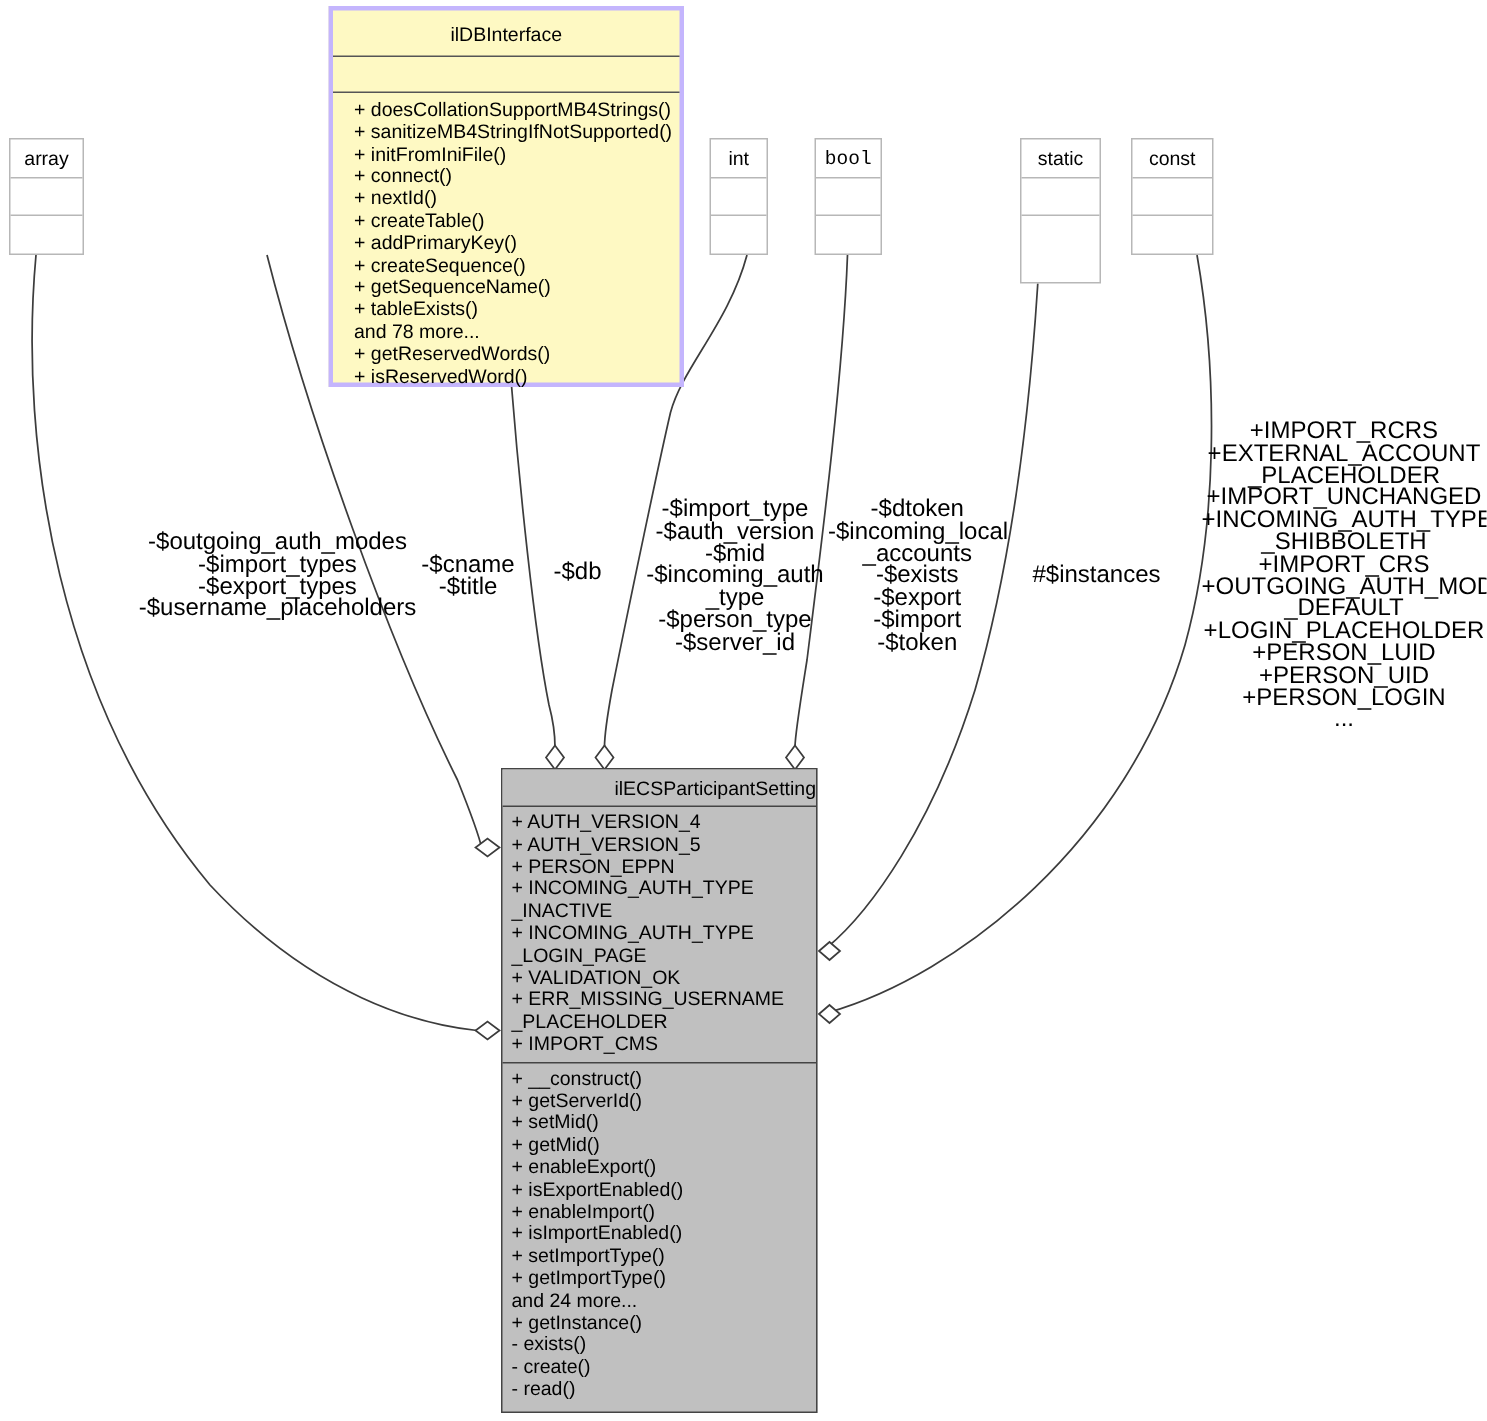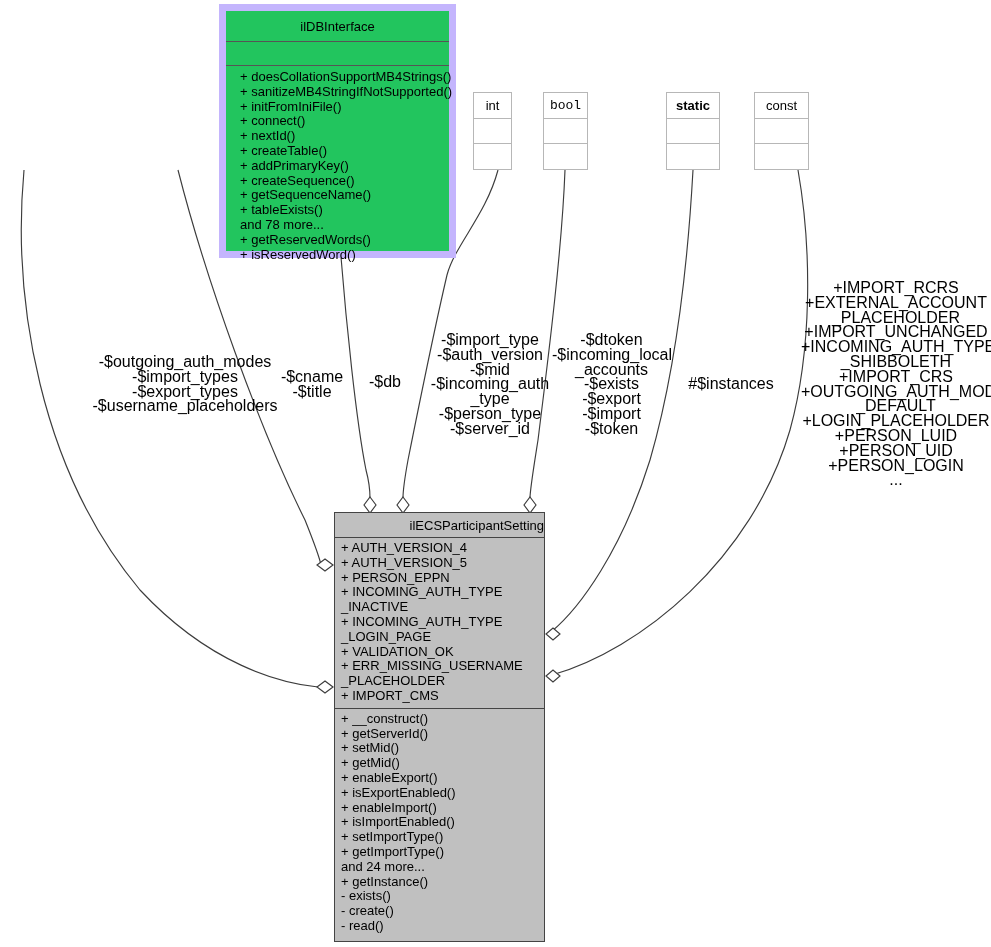--- a/index.html
+++ b/index.html
@@ -50,22 +50,22 @@
     border-bottom: 1px solid #b7b7b7;
   }
   .type-box .tb-ops {
     box-sizing: border-box;
     height: 25px;
   }
   
   .iface-box {
     position: absolute;
     box-sizing: border-box;
-    border: 7px solid #c4b5fd;
-    background: #22c55e;
+    border: 3px solid #c4b5fd;
+    background: #fef9c3;
     font-size: 13px;
     color: #000000;
   }
   .iface-box .if-title {
     box-sizing: border-box;
     height: 31px;
     line-height: 31px;
     text-align: center;
     border-bottom: 1px solid #555555;
   }
@@ -154,35 +154,40 @@
       <polygon points="530,497 536,505 530,513 524,505"></polygon>
 
       <polygon points="333,565 325,559 317,565 325,571"></polygon>
       <polygon points="333,687 325,681 317,687 325,693"></polygon>
 
       <polygon points="546,634 553,628 560,634 553,640"></polygon>
       <polygon points="546,676 553,670 560,676 553,682"></polygon>
     </g>
   </svg>
 
+  <div class="type-box" style="left:6px; top:92px; width:50px; height:78px;">
+    <div class="tb-title">array</div>
+    <div class="tb-attrs"></div>
+    <div class="tb-ops"></div>
+  </div>
 
 
   <div class="type-box" style="left:473px; top:92px; width:39px; height:78px;">
     <div class="tb-title">int</div>
     <div class="tb-attrs"></div>
     <div class="tb-ops"></div>
   </div>
 
   <div class="type-box" style="left:543px; top:92px; width:45px; height:78px;font-family:Liberation Mono, monospace;">
     <div class="tb-title">bool</div>
     <div class="tb-attrs"></div>
     <div class="tb-ops"></div>
   </div>
 
-  <div class="type-box" style="left:666px; top:92px; width:54px; height:78px;font-weight:bold;">
+  <div class="type-box" style="left:680px; top:92px; width:54px; height:97px;">
     <div class="tb-title">static</div>
     <div class="tb-attrs"></div>
     <div class="tb-ops"></div>
   </div>
 
   <div class="type-box" style="left:754px; top:92px; width:55px; height:78px;">
     <div class="tb-title">const</div>
     <div class="tb-attrs"></div>
     <div class="tb-ops"></div>
   </div>

